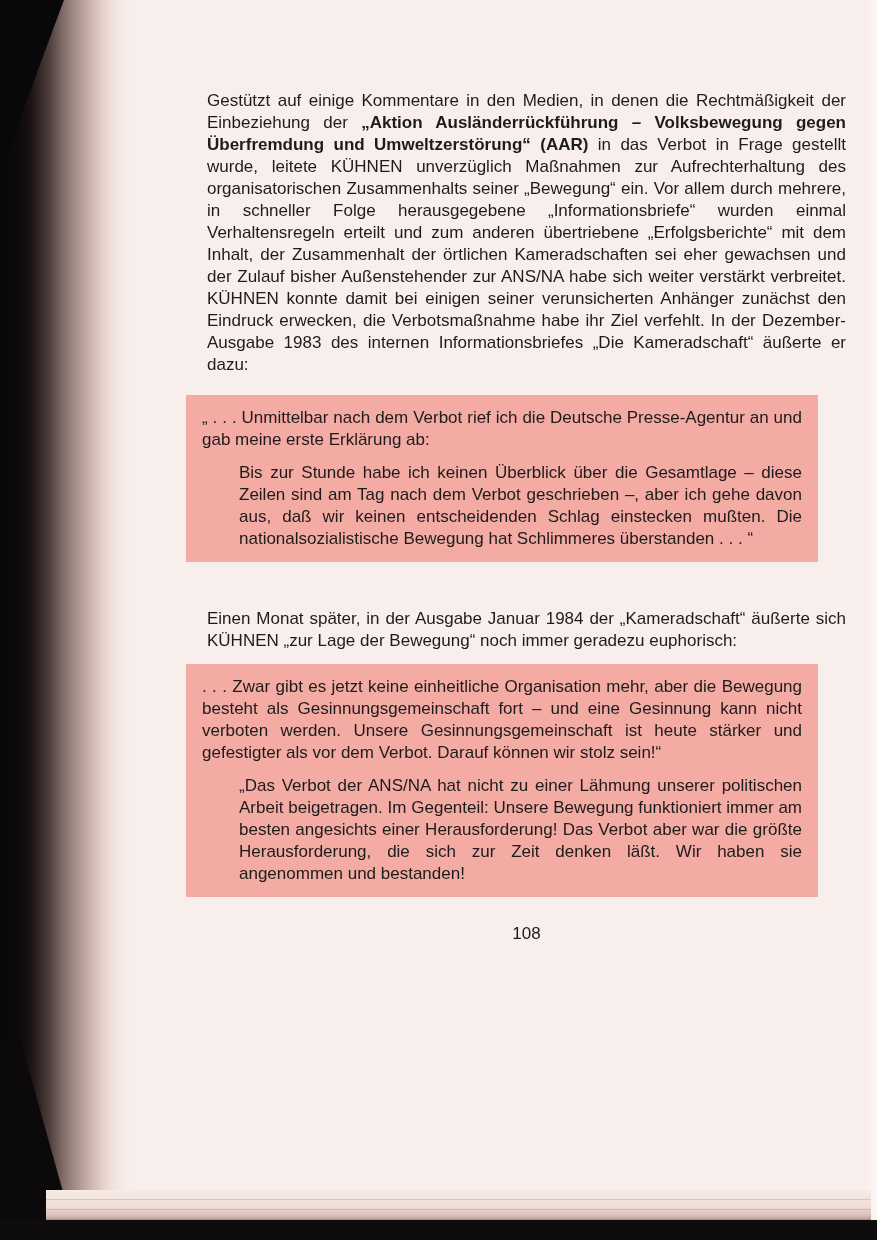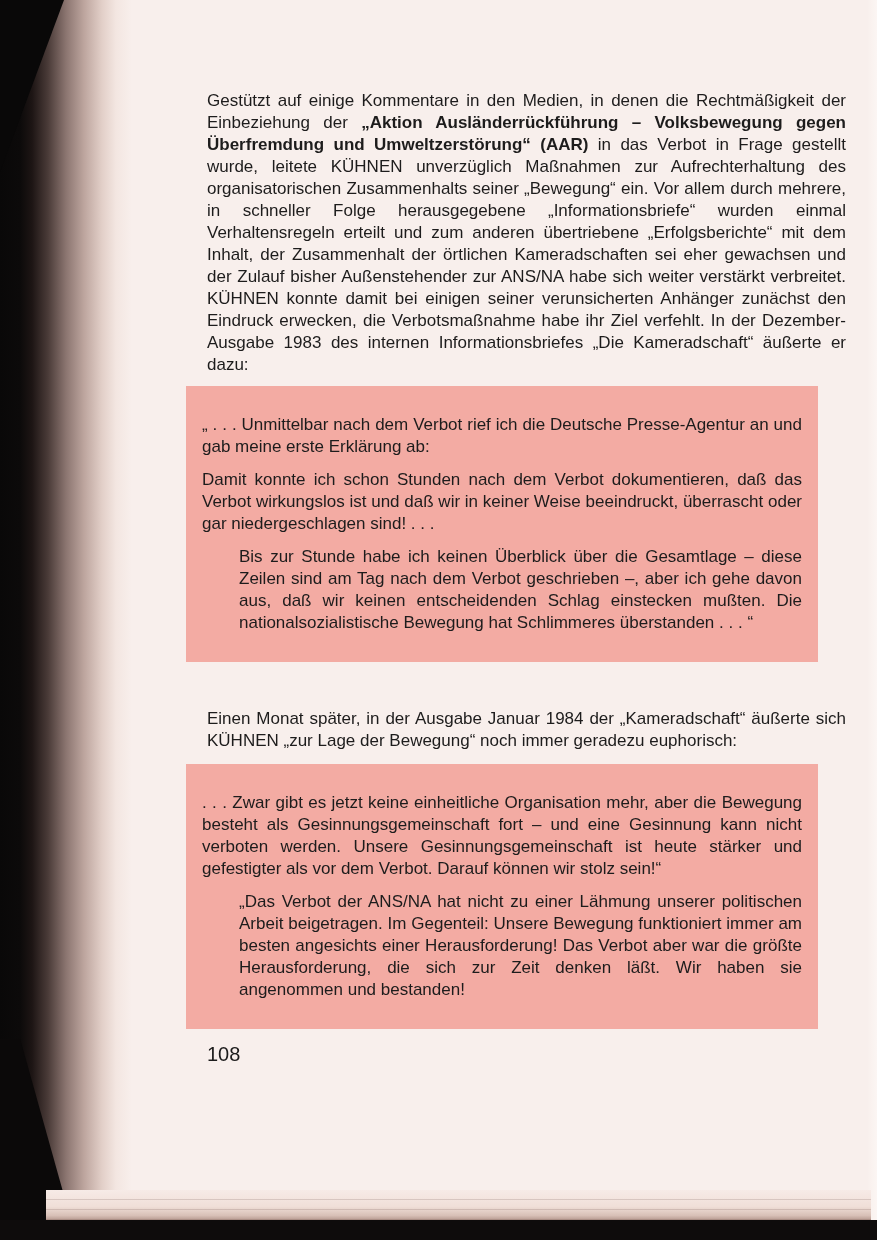--- a/index.html
+++ b/index.html
@@ -72,43 +72,43 @@
     left: 186px; top: 90px;
     width: 660px;
     font-size: 17px;
     line-height: 22px;
     color: #1d1c1c;
     text-align: justify;
   }
 
   .body-par {
     padding-left: 21px;
-    margin: 0 0 10px 0;
+    margin: 0 0 19px 0;
   }
 
   .body-par .bold { font-weight: bold; }
 
   .quote-block {
     background: #f3aba3;
     width: 632px;
-    padding: 28px 16px;
+    padding: 12px 16px;
   }
 
   .quote-block p { margin: 0 0 11px 0; }
   .quote-block p:last-child { margin-bottom: 0; margin-left: 37px; }
 
   .par-second {
     margin: 46px 0 12px 0;
   }
 
   .page-number {
-    margin-top: 14px;
+    margin-top: 26px;
     padding-left: 21px;
-    text-align: left;
-    font-size: 20px;
+    text-align: center;
+    font-size: 17px;
     color: #1d1c1c;
   }
 </style>
 </head>
 <body>
 
 <div class="page">
 
   <div class="spine-shadow"></div>
   <div class="corner-top"></div>
@@ -116,21 +116,20 @@
   <div class="right-edge"></div>
   <div class="page-edges"></div>
   <div class="bottom-bar"></div>
 
   <div class="content">
 
     <p class="body-par"><span>Gestützt auf einige Kommentare in den Medien, in denen die Rechtmäßigkeit der Einbeziehung der </span><span class="bold">„Aktion Ausländerrückführung – Volksbewegung gegen Überfremdung und Umweltzerstörung“ (AAR)</span><span> in das Verbot in Frage gestellt wurde, leitete KÜHNEN unverzüglich Maßnahmen zur Aufrechterhaltung des organisatorischen Zusammenhalts seiner „Bewegung“ ein. Vor allem durch mehrere, in schneller Folge herausgegebene „Informationsbriefe“ wurden einmal Verhaltensregeln erteilt und zum anderen übertriebene „Erfolgsberichte“ mit dem Inhalt, der Zusammenhalt der örtlichen Kameradschaften sei eher gewachsen und der Zulauf bisher Außenstehender zur ANS/NA habe sich weiter verstärkt verbreitet. KÜHNEN konnte damit bei einigen seiner verunsicherten Anhänger zunächst den Eindruck erwecken, die Verbotsmaßnahme habe ihr Ziel verfehlt. In der Dezember-Ausgabe 1983 des internen Informationsbriefes „Die Kameradschaft“ äußerte er dazu:</span></p>
 
     <div class="quote-block">
       <p>„ . . . Unmittelbar nach dem Verbot rief ich die Deutsche Presse-Agentur an und gab meine erste Erklärung ab:</p>
-      <p>Damit konnte ich schon Stunden nach dem Verbot dokumentieren, daß das Verbot wirkungslos ist und daß wir in keiner Weise beeindruckt, überrascht oder gar niedergeschlagen sind! . . .</p>
       <p>Bis zur Stunde habe ich keinen Überblick über die Gesamtlage – diese Zeilen sind am Tag nach dem Verbot geschrieben –, aber ich gehe davon aus, daß wir keinen entscheidenden Schlag einstecken mußten. Die nationalsozialistische Bewegung hat Schlimmeres überstanden . . . “</p>
     </div>
 
     <p class="body-par par-second">Einen Monat später, in der Ausgabe Januar 1984 der „Kameradschaft“ äußerte sich KÜHNEN „zur Lage der Bewegung“ noch immer geradezu euphorisch:</p>
 
     <div class="quote-block">
       <p>. . . Zwar gibt es jetzt keine einheitliche Organisation mehr, aber die Bewegung besteht als Gesinnungsgemeinschaft fort – und eine Gesinnung kann nicht verboten werden. Unsere Gesinnungsgemeinschaft ist heute stärker und gefestigter als vor dem Verbot. Darauf können wir stolz sein!“</p>
       <p>„Das Verbot der ANS/NA hat nicht zu einer Lähmung unserer politischen Arbeit beigetragen. Im Gegenteil: Unsere Bewegung funktioniert immer am besten angesichts einer Herausforderung! Das Verbot aber war die größte Herausforderung, die sich zur Zeit denken läßt. Wir haben sie angenommen und bestanden!</p>
     </div>
 

